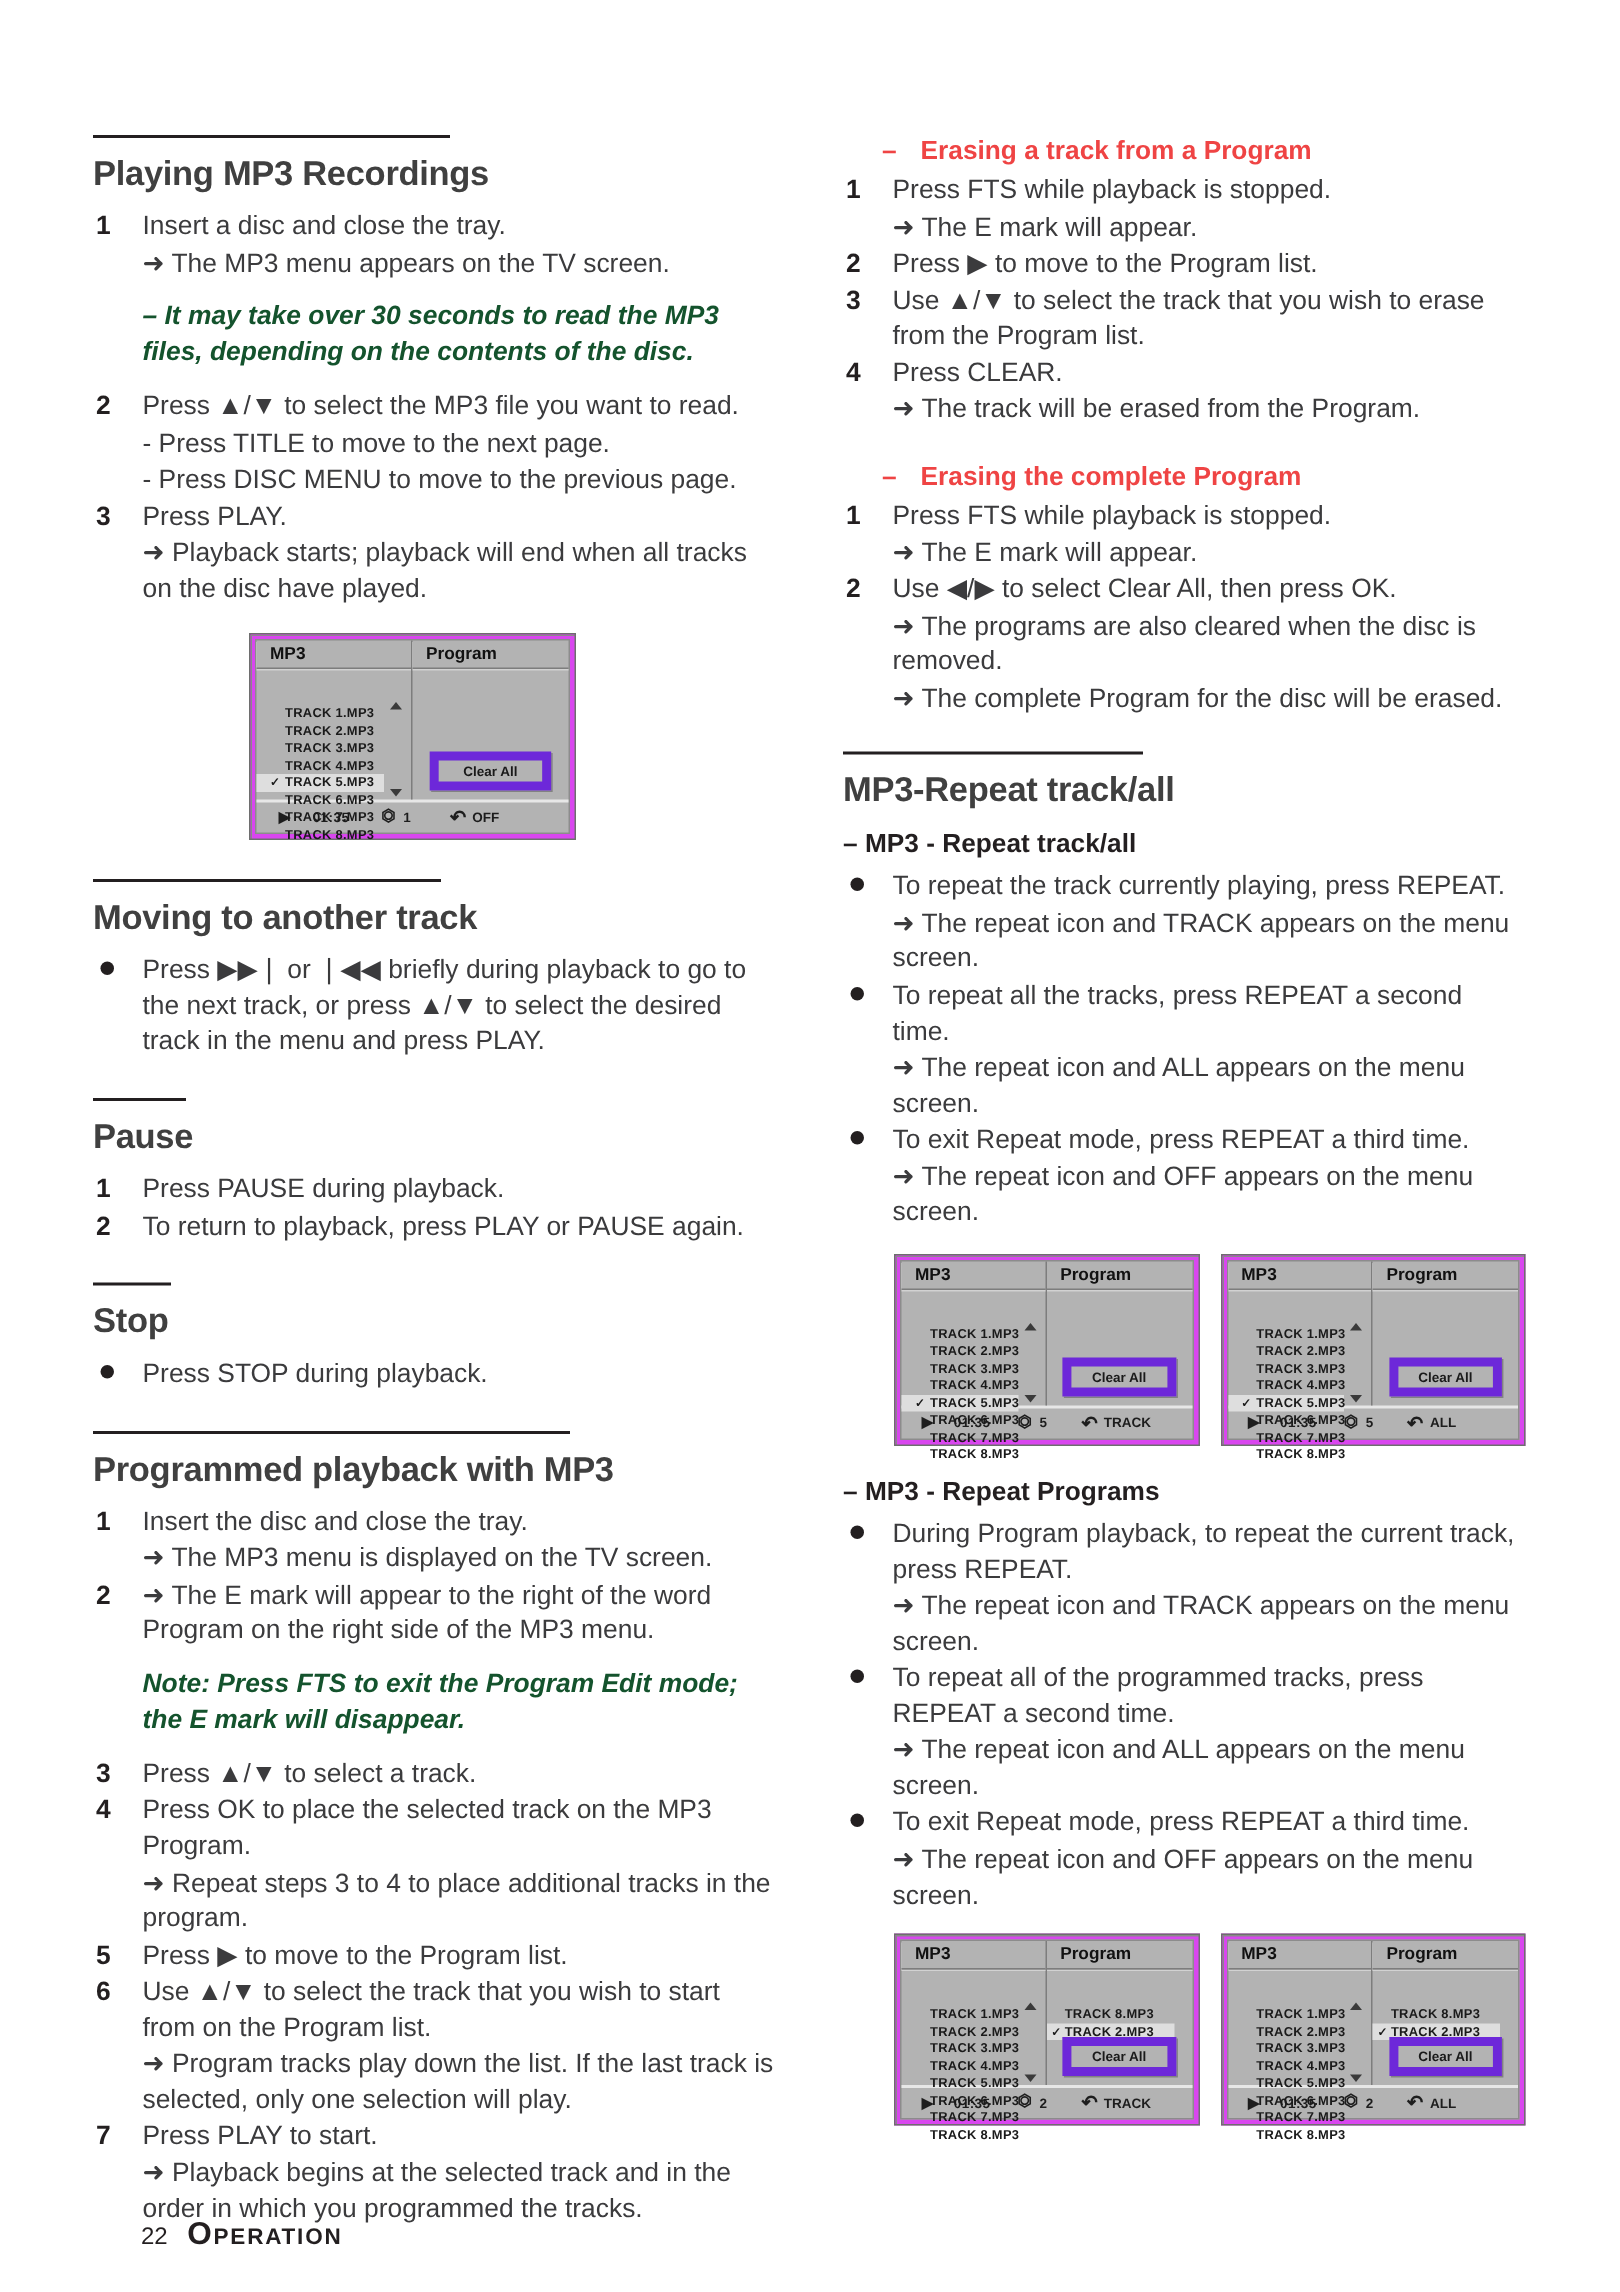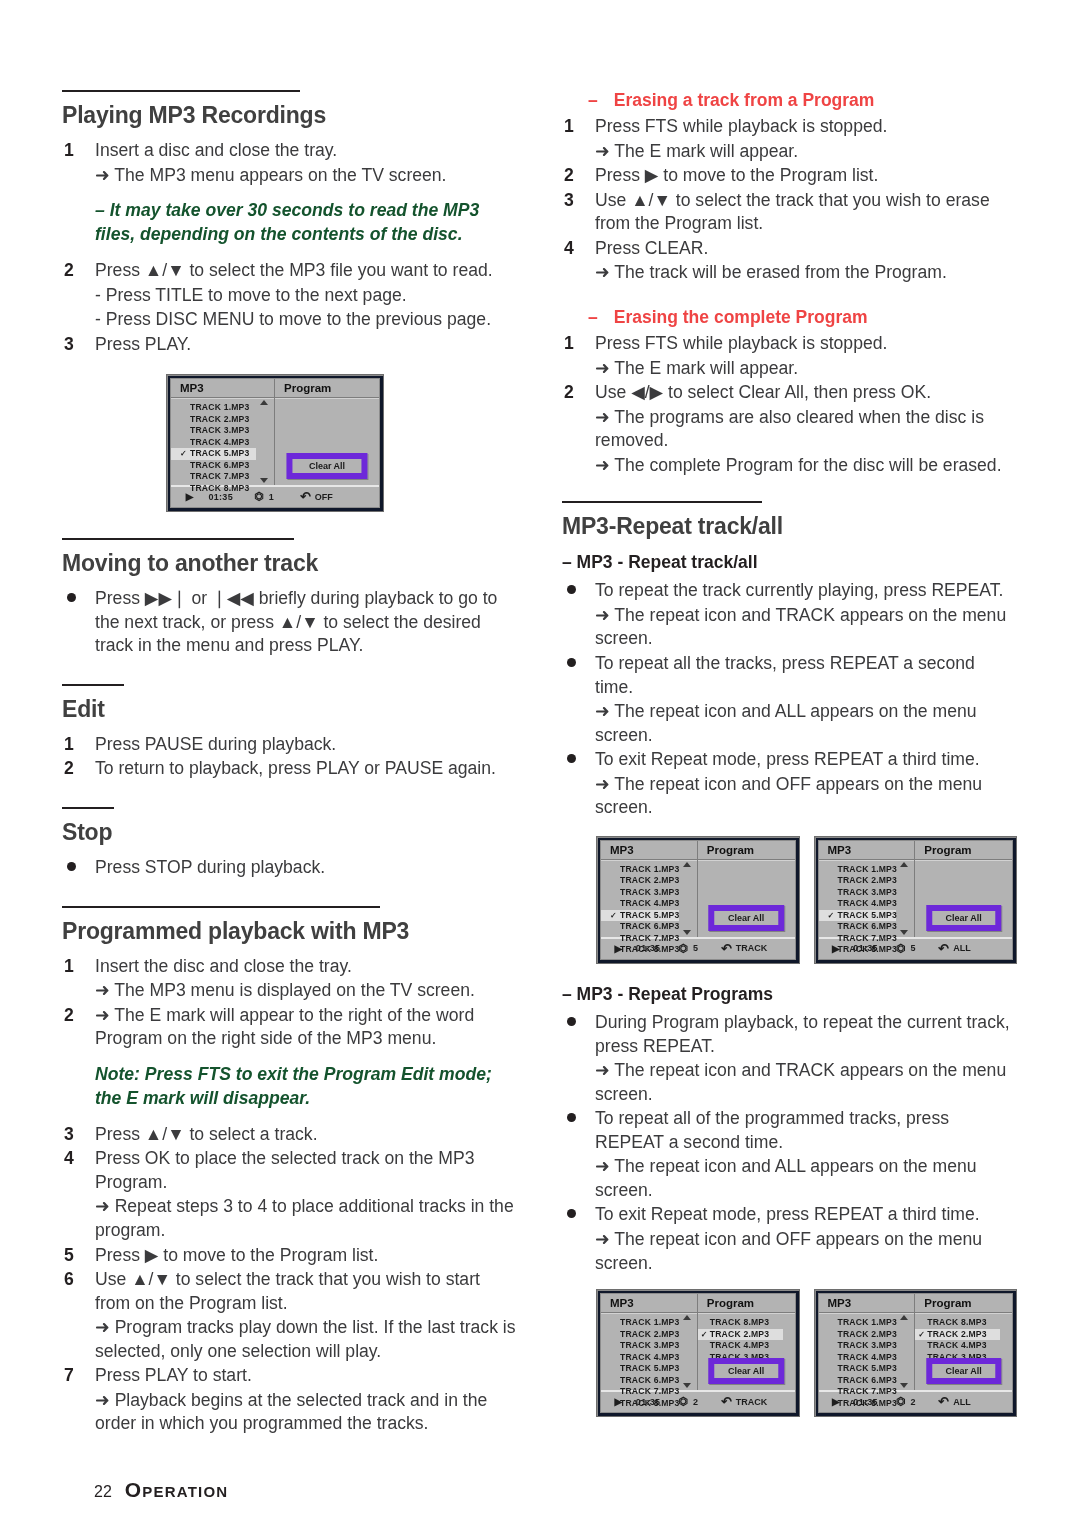--- a/index.html
+++ b/index.html
@@ -104,21 +104,21 @@
     line-height: 1.36;
     font-style: italic;
     font-weight: bold;
     color: #14532d;
     margin: 12px 0 12px 0;
   }
   .note.hang { padding-left: 33px; }
 
   
   .fig {
-    background: #0f172a;
+    background: #d946ef;
     border: 1px solid #6e6e6e;
     box-shadow: 1px 1px 0 #8a8a8a inset;
     padding: 3px;
     box-sizing: border-box;
   }
   .fig-inner {
     border: 1px solid #8c8c8c;
     background: #b3b3b3;
     box-sizing: border-box;
     height: 100%;
@@ -148,20 +148,21 @@
     box-shadow: 0 1px 0 #d2d2d2;
     display: flex;
     align-items: center;
     justify-content: space-between;
   }
   .pane-body {
     position: relative;
     flex: 1 1 auto;
     padding: 4px 0 0 0;
     min-height: 0;
+    margin-top: 20px;
   }
   .trk {
     font-size: 8.6px;
     font-weight: bold;
     color: #1a1a1a;
     letter-spacing: 0.2px;
     height: 11.5px;
     line-height: 11.5px;
     padding-left: 19px;
     position: relative;
@@ -275,20 +276,21 @@
     <div class="item">
       <span class="num">2</span>
       <span>Press ▲/▼ to select the MP3 file you want to read.</span>
     </div>
     <div class="sub">- Press TITLE to move to the next page.</div>
     <div class="sub">- Press DISC MENU to move to the previous page.</div>
     <div class="item">
       <span class="num">3</span>
       <span>Press PLAY.</span>
     </div>
+    <div class="sub">➜ Playback starts; playback will end when all tracks on the disc have played.</div>
 
     <div style="margin:18px 0 0 104px;">
       <div class="fig" style="width:218px;height:138px;">
         <div class="fig-inner">
           <div class="fig-cols">
             <div class="fig-pane left">
               <div class="pane-title">
                 <span>MP3</span>
               </div>
               <div class="pane-body">
@@ -337,21 +339,21 @@
       <div class="rule rule-w-mid"></div>
       <div class="sec-head">Moving to another track</div>
     </div>
     <div class="item">
       <span class="bul"></span>
       <span>Press ▶▶❘ or ❘◀◀ briefly during playback to go to the next track, or press ▲/▼ to select the desired track in the menu and press PLAY.</span>
     </div>
 
     <div class="head-wrap">
       <div class="rule rule-w-short"></div>
-      <div class="sec-head">Edit</div>
+      <div class="sec-head">Pause</div>
     </div>
     <div class="item">
       <span class="num">1</span>
       <span>Press PAUSE during playback.</span>
     </div>
     <div class="item">
       <span class="num">2</span>
       <span>To return to playback, press PLAY or PAUSE again.</span>
     </div>
 

